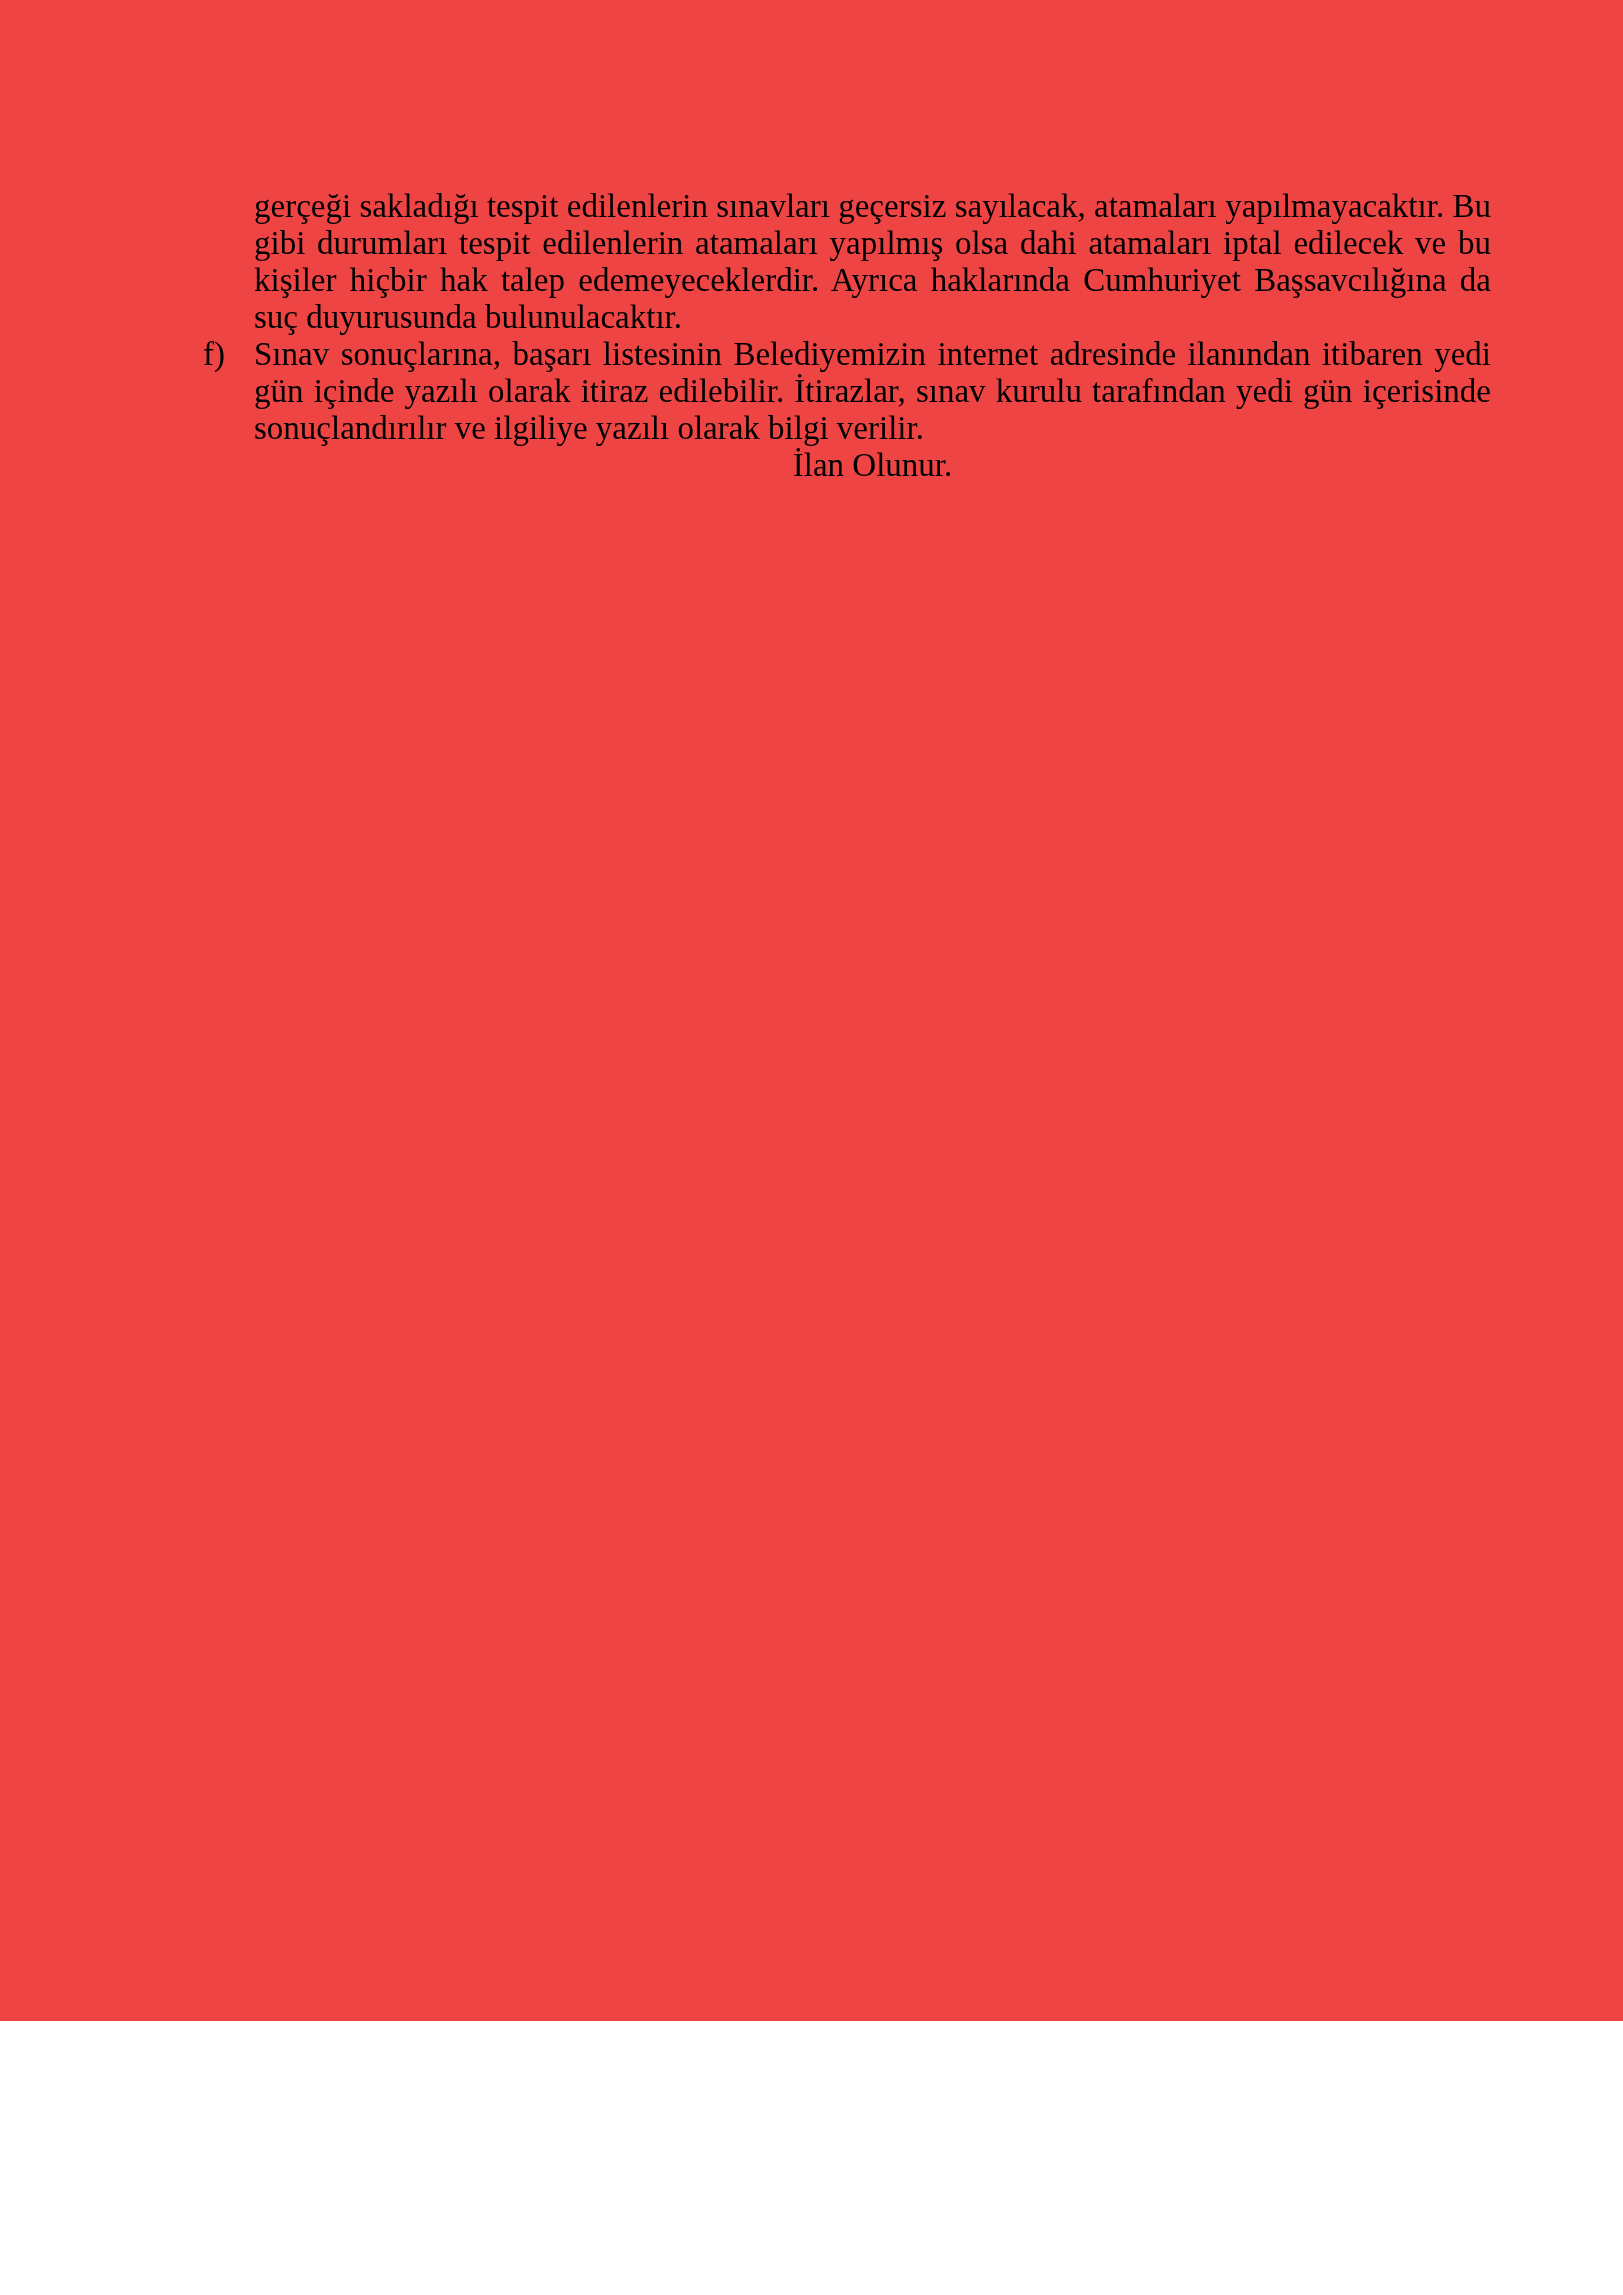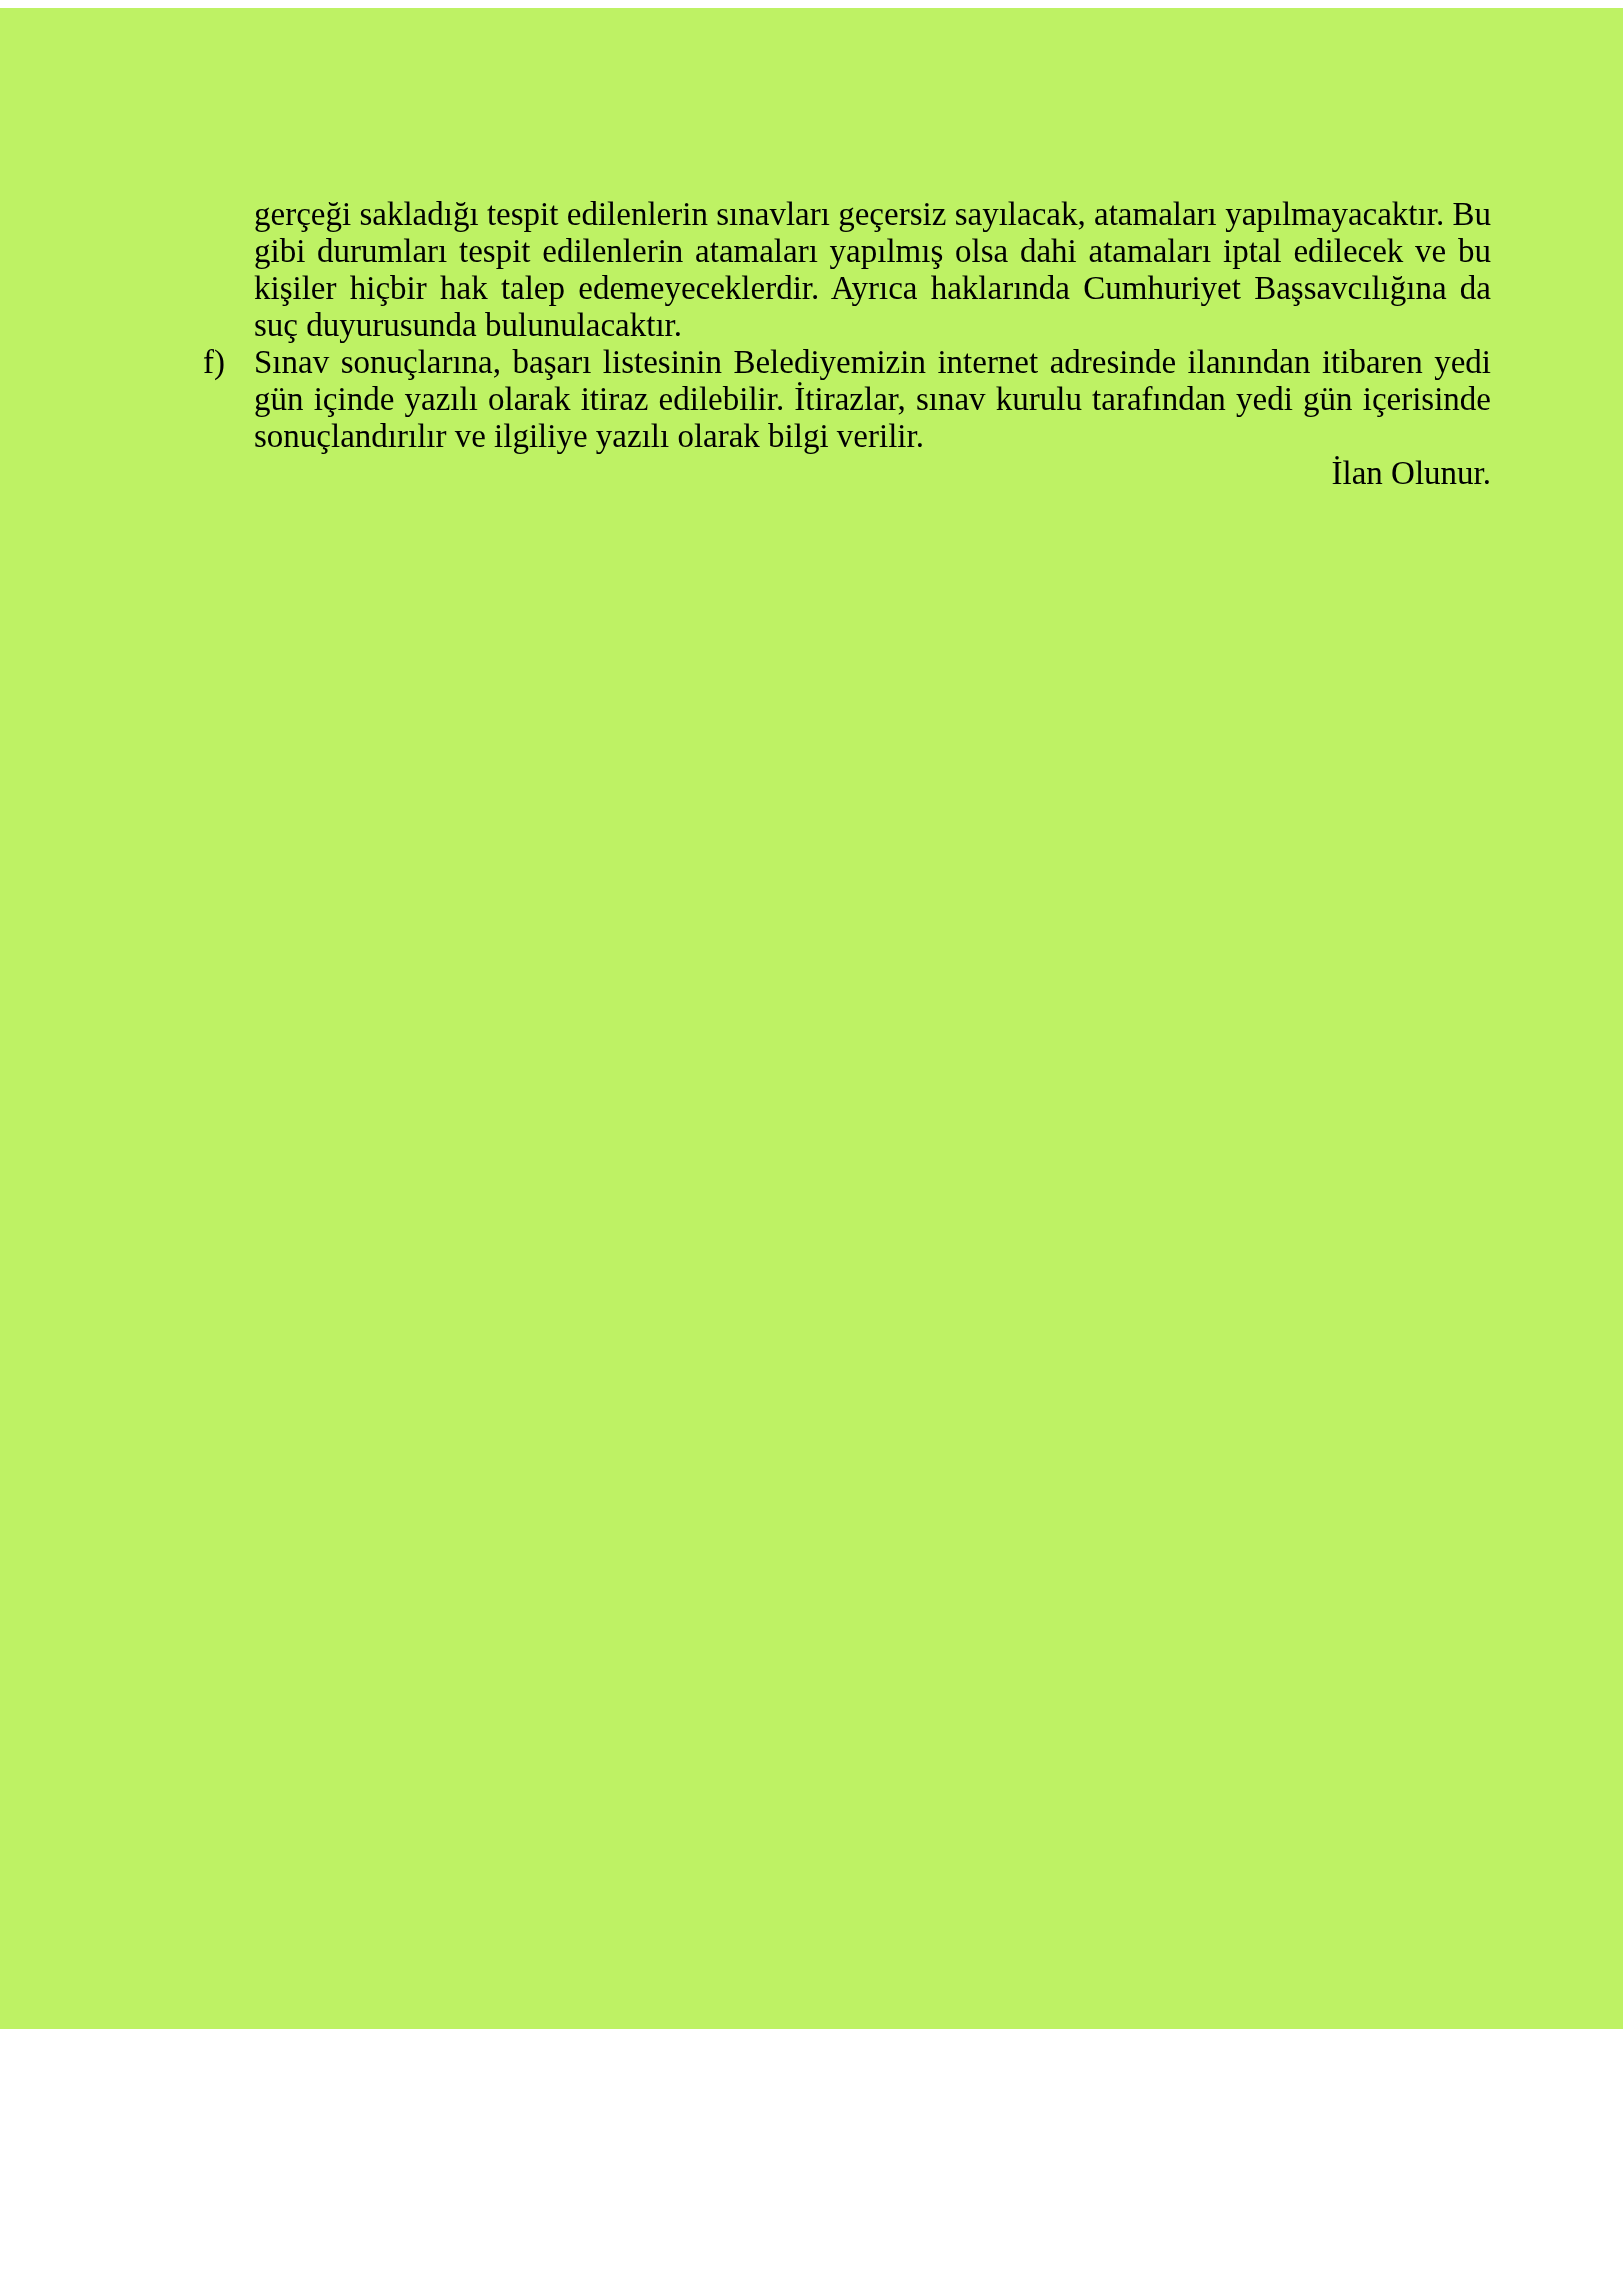--- a/index.html
+++ b/index.html
@@ -1,29 +1,29 @@
 <!DOCTYPE html>
 <html style="font-size:10.5px"><head>
 <meta charset="utf-8">
 <style>
   html, body { margin: 0; padding: 0; background: #ffffff; }
   body { width: 1623px; height: 2295px; position: relative; overflow: hidden; }
   .page {
-    position: absolute; left: 0; top: 8px; width: 1623px; height: 2021px;
-    background: #bef264; color: #000000;
+    position: absolute; left: 0; top: 0; width: 1623px; height: 2021px;
+    background: #ef4444; color: #000000;
     font-family: "Liberation Serif", "DejaVu Serif", serif;
   }
   .body-text {
     position: absolute; left: 254px; top: 188px; width: 1237px;
     font-size: 33px; line-height: 37px; text-align: justify;
   }
   .para { margin: 0; }
   .list-item { position: relative; margin: 0; }
   .marker { position: absolute; left: -51px; top: 0; }
-  .closing { margin: 0; text-align: right; }
+  .closing { margin: 0; text-align: center; }
   .signature {
     position: absolute; left: 832px; top: 559px;
     font-size: 33px; line-height: 37px; font-weight: bold;
     white-space: nowrap;
   }
 </style>
 </head>
 <body>
 
 <div class="page">

